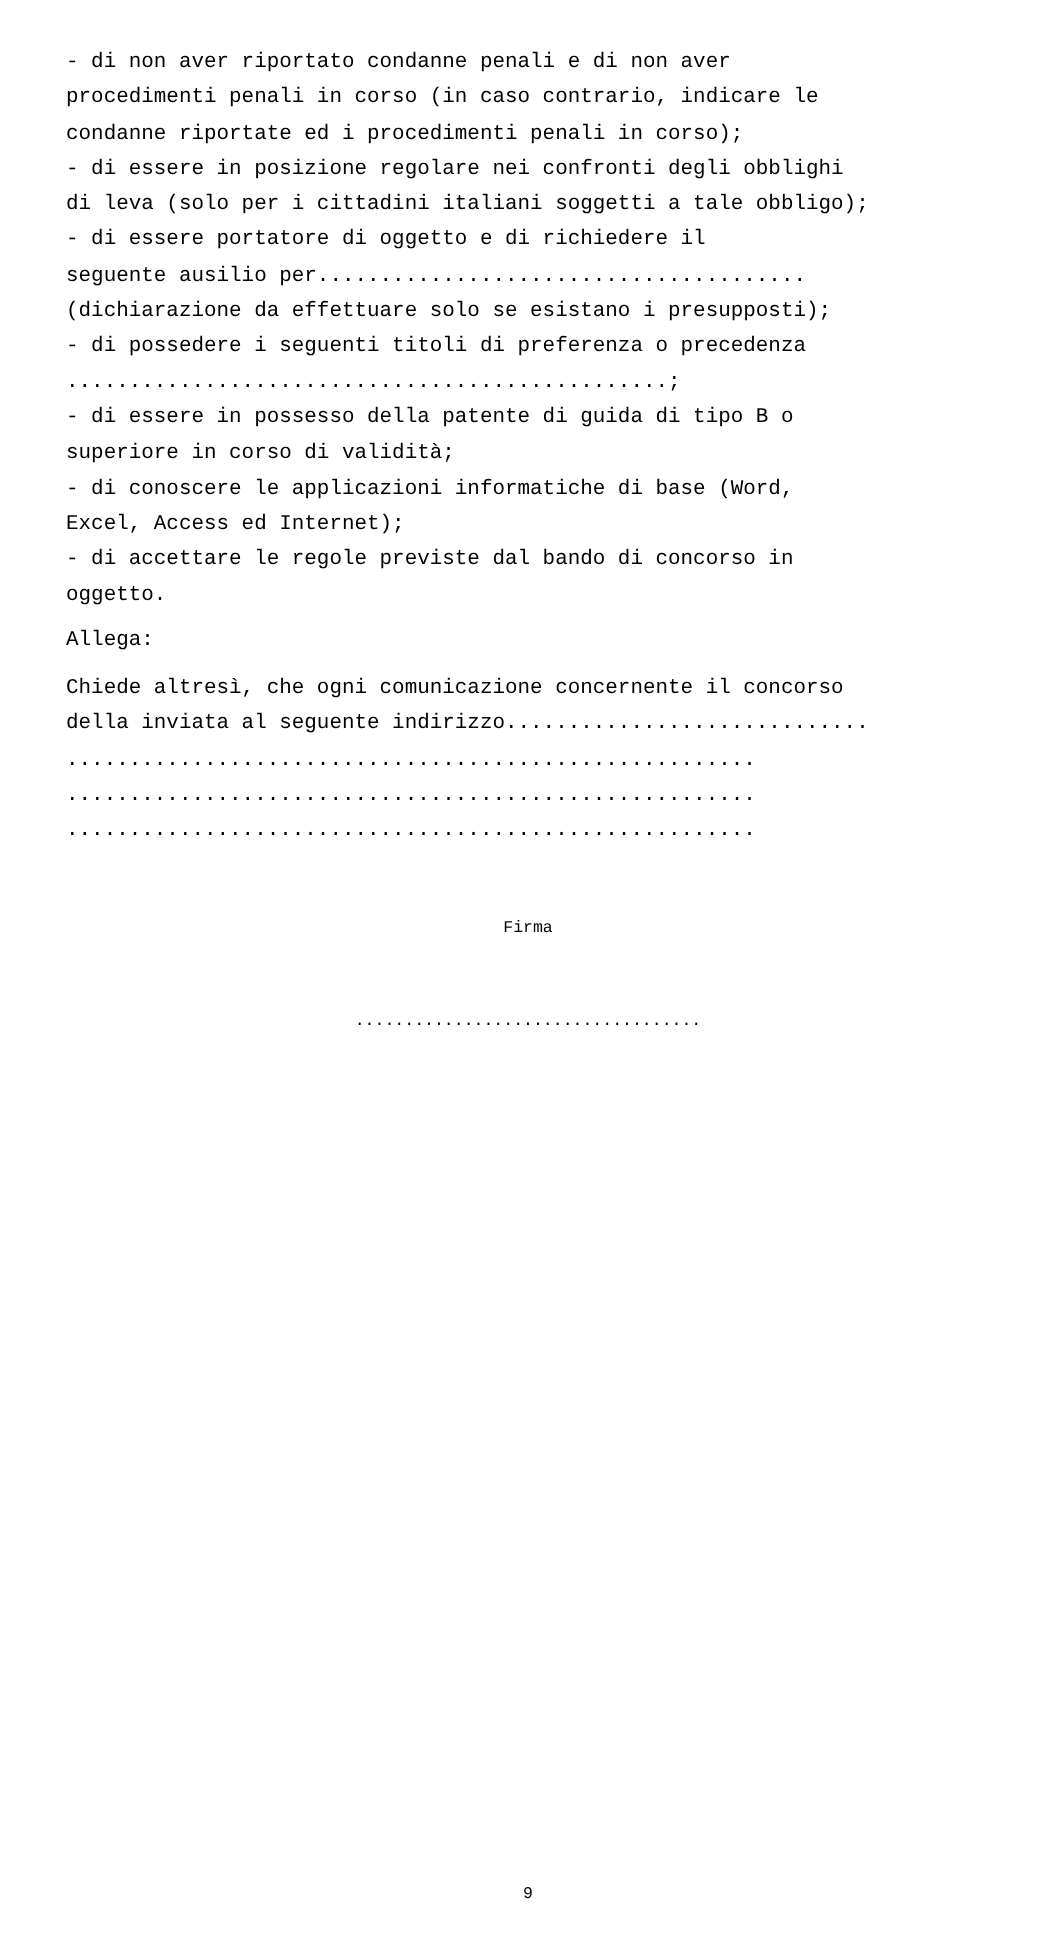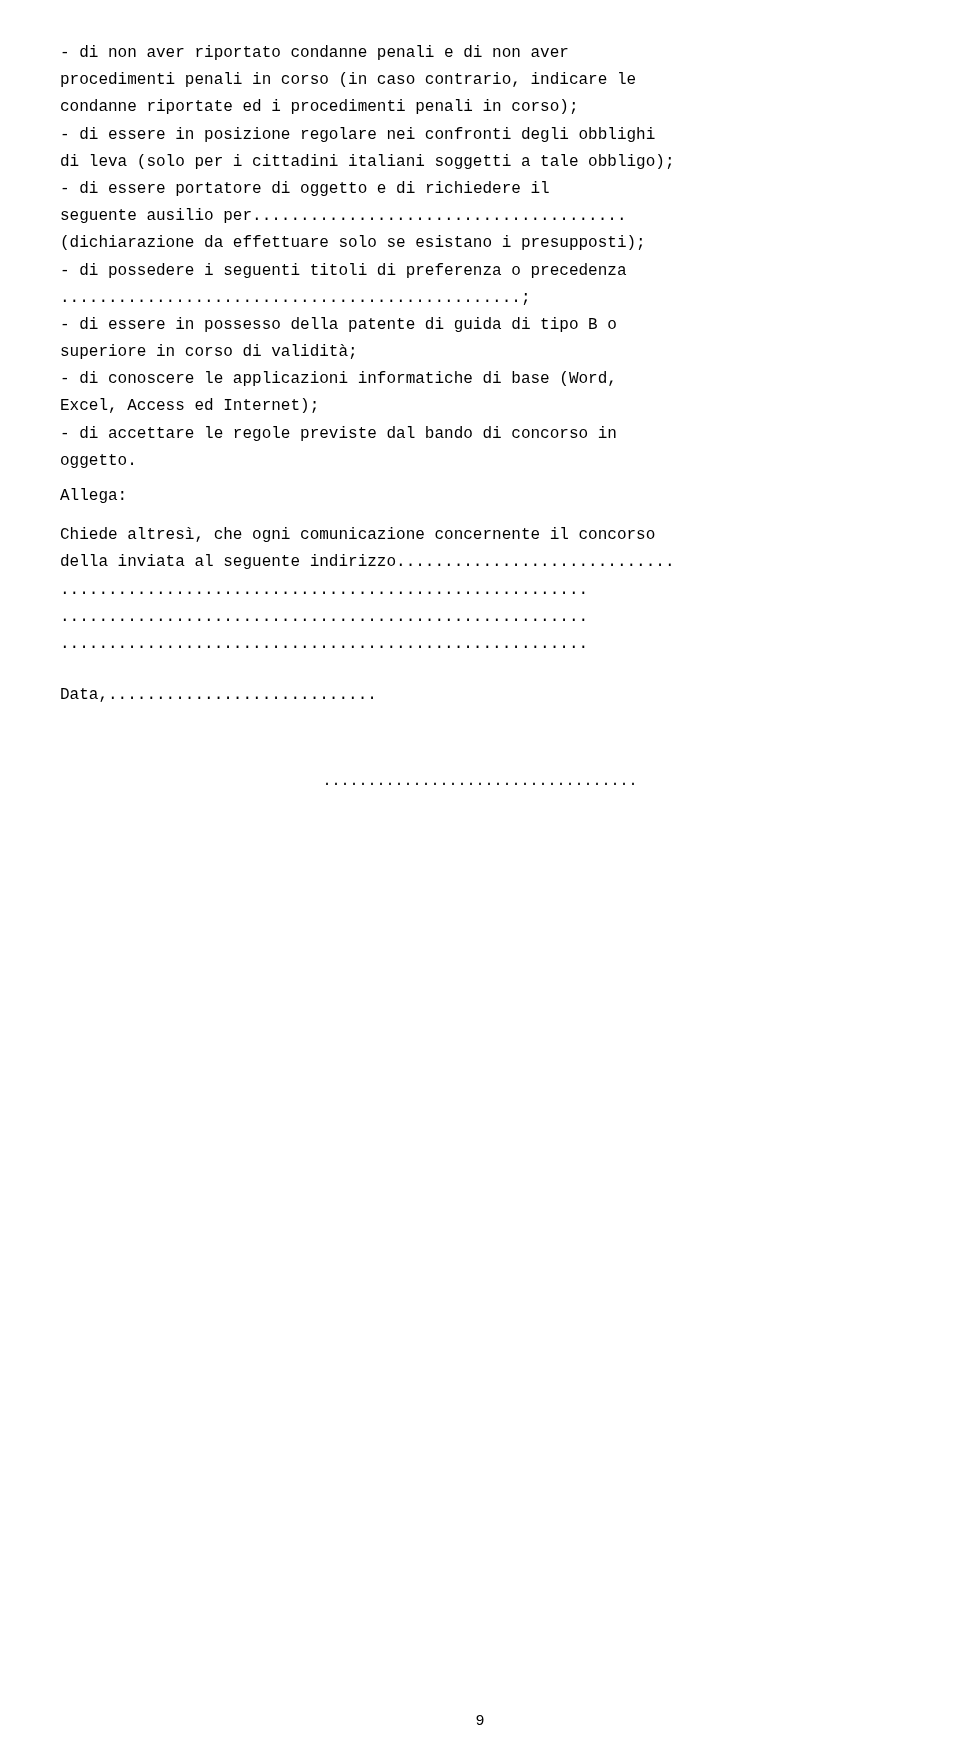--- a/index.html
+++ b/index.html
@@ -23,21 +23,21 @@
       position: relative;
     }
 
     .content {
       width: 100%;
       line-height: 1.7;
     }
 
     .text-block {
       font-family: 'Courier New', Courier, monospace;
-      font-size: 16px;
+      font-size: 19px;
       color: #000000;
       line-height: 1.7;
       white-space: pre-wrap;
       word-wrap: break-word;
     }
 
     .bold-text {
       font-weight: normal;
     }
 
@@ -93,25 +93,23 @@
 
     <div style="margin-top: 12px;">
       <div class="text-block">Chiede altresì, che ogni comunicazione concernente il concorso
 della inviata al seguente indirizzo.............................
 .......................................................
 .......................................................
 .......................................................</div>
     </div>
 
 
-    <div style="margin-top: 24px;">
-      <span class="text-block">Data,............................</span>
-    </div>
 
     <div style="margin-top: 60px; text-align: center;">
+      <div class="firma-label">Firma</div>
       <div style="margin-top: 50px;">
         <span class="firma-line">...................................</span>
       </div>
     </div>
 
   </div>
 
   <div class="page-number">9</div>
 </div>
 

